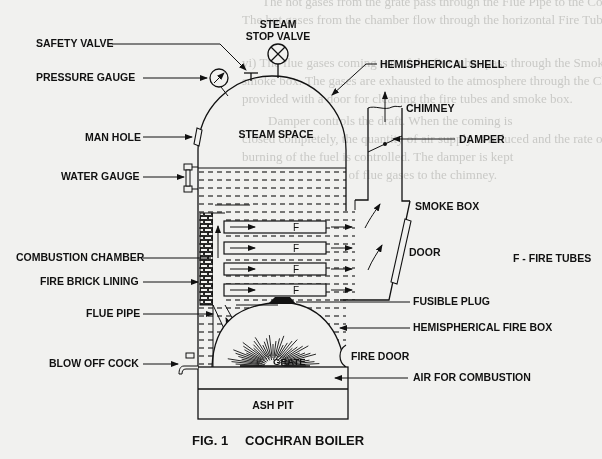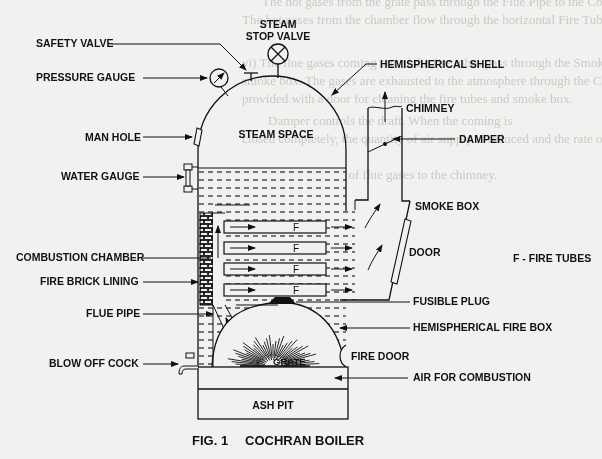--- a/index.html
+++ b/index.html
@@ -24,20 +24,21 @@
 <body>
 
 <div id="bleed">
   <div style="left:262px;top:-6px;">The hot gases from the grate pass through the Flue Pipe to the Combustion Chamber. The</div>
   <div style="left:242px;top:12px;">The hot gases from the chamber flow through the horizontal Fire Tubes and transfer</div>
   <div style="left:242px;top:55px;">vi)  The flue gases coming out of the fire tubes pass through the Smoke Box. The</div>
   <div style="left:242px;top:73px;">smoke box. The gases are exhausted to the atmosphere through the Chimney. Smoke</div>
   <div style="left:242px;top:91px;">provided with a door for cleaning the fire tubes and smoke box.</div>
   <div style="left:268px;top:113px;">Damper controls the draft. When the coming is</div>
   <div style="left:242px;top:131px;">closed completely, the quantity of air supply is reduced and the rate of</div>
+  <div style="left:242px;top:149px;">burning of the fuel is controlled. The damper is kept</div>
   <div style="left:242px;top:167px;">regulate the amount of flue gases to the chimney.</div>
 </div>
 
 <svg id="diagram" width="602" height="459" viewBox="0 0 602 459">
   <defs>
     <marker id="ah" markerWidth="8" markerHeight="6" refX="7" refY="3" orient="auto" markerUnits="userSpaceOnUse">
       <path d="M0,0 L8,3 L0,6 z" fill="#111"></path>
     </marker>
     <pattern id="water" width="9" height="8" patternUnits="userSpaceOnUse">
       <rect width="9" height="8" fill="#f1f1ef"></rect>

